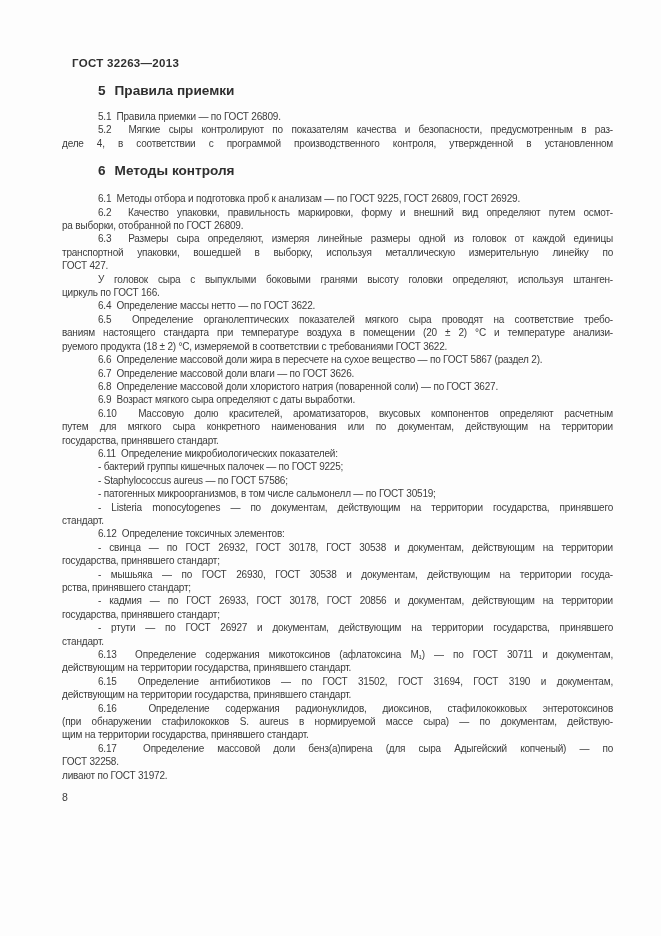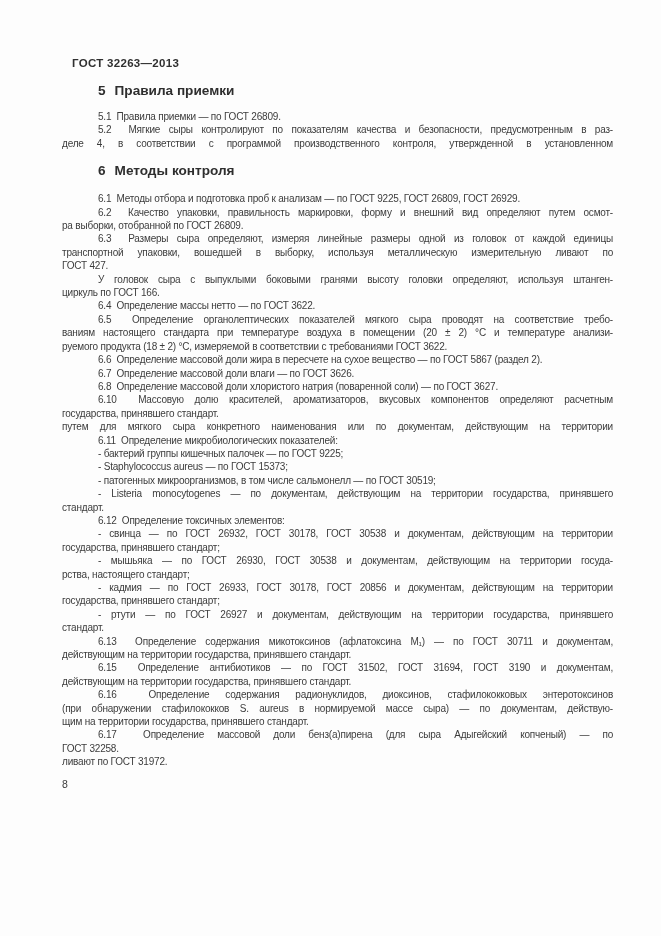--- a/index.html
+++ b/index.html
@@ -74,21 +74,21 @@
         <div class="heading"><span class="h-num">6</span><span>Методы контроля</span></div>
         <div class="para">
           <div class="line first last">6.1&nbsp; Методы отбора и подготовка проб к анализам — по ГОСТ 9225, ГОСТ 26809, ГОСТ 26929.</div>
         </div>
         <div class="para">
           <div class="line first">6.2&nbsp; Качество упаковки, правильность маркировки, форму и внешний вид определяют путем осмот-</div>
           <div class="line last">ра выборки, отобранной по ГОСТ 26809.</div>
         </div>
         <div class="para">
           <div class="line first">6.3&nbsp; Размеры сыра определяют, измеряя линейные размеры одной из головок от каждой единицы</div>
-          <div class="line">транспортной упаковки, вошедшей в выборку, используя металлическую измерительную ливают по</div>
+          <div class="line">транспортной упаковки, вошедшей в выборку, используя металлическую измерительную линейку по</div>
           <div class="line last">ГОСТ 427.</div>
         </div>
         <div class="para">
           <div class="line first">У головок сыра с выпуклыми боковыми гранями высоту головки определяют, используя штанген-</div>
           <div class="line last">циркуль по ГОСТ 166.</div>
         </div>
         <div class="para">
           <div class="line first last">6.4&nbsp; Определение массы нетто — по ГОСТ 3622.</div>
         </div>
         <div class="para">
@@ -99,50 +99,53 @@
         <div class="para">
           <div class="line first last">6.6&nbsp; Определение массовой доли жира в пересчете на сухое вещество — по ГОСТ 5867 (раздел 2).</div>
         </div>
         <div class="para">
           <div class="line first last">6.7&nbsp; Определение массовой доли влаги — по ГОСТ 3626.</div>
         </div>
         <div class="para">
           <div class="line first last">6.8&nbsp; Определение массовой доли хлористого натрия (поваренной соли) — по ГОСТ 3627.</div>
         </div>
         <div class="para">
+          <div class="line first last">6.9&nbsp; Возраст мягкого сыра определяют с даты выработки.</div>
+        </div>
+        <div class="para">
           <div class="line first">6.10&nbsp; Массовую долю красителей, ароматизаторов, вкусовых компонентов определяют расчетным</div>
+          <div class="line">путем для мягкого сыра конкретного наименования или по документам, действующим на территории</div>
           <div class="line last">государства, принявшего стандарт.</div>
-          <div class="line">путем для мягкого сыра конкретного наименования или по документам, действующим на территории</div>
         </div>
         <div class="para">
           <div class="line first last">6.11&nbsp; Определение микробиологических показателей:</div>
         </div>
         <div class="para">
           <div class="line first last">- бактерий группы кишечных палочек — по ГОСТ 9225;</div>
         </div>
         <div class="para">
-          <div class="line first last">- Staphylococcus aureus — по ГОСТ 15373;</div>
+          <div class="line first last">- Staphylococcus aureus — по ГОСТ 57586;</div>
         </div>
         <div class="para">
           <div class="line first last">- патогенных микроорганизмов, в том числе сальмонелл — по ГОСТ 30519;</div>
         </div>
         <div class="para">
           <div class="line first">- Listeria monocytogenes — по документам, действующим на территории государства, принявшего</div>
           <div class="line last">стандарт.</div>
         </div>
         <div class="para">
           <div class="line first last">6.12&nbsp; Определение токсичных элементов:</div>
         </div>
         <div class="para">
           <div class="line first">- свинца — по ГОСТ 26932, ГОСТ 30178, ГОСТ 30538 и документам, действующим на территории</div>
           <div class="line last">государства, принявшего стандарт;</div>
         </div>
         <div class="para">
           <div class="line first">- мышьяка — по ГОСТ 26930, ГОСТ 30538 и документам, действующим на территории госуда-</div>
-          <div class="line last">рства, настоящего стандарт;</div>
+          <div class="line last">рства, принявшего стандарт;</div>
         </div>
         <div class="para">
           <div class="line first">- кадмия — по ГОСТ 26933, ГОСТ 30178, ГОСТ 20856 и документам, действующим на территории</div>
           <div class="line last">государства, принявшего стандарт;</div>
         </div>
         <div class="para">
           <div class="line first">- ртути — по ГОСТ 26927 и документам, действующим на территории государства, принявшего</div>
           <div class="line last">стандарт.</div>
         </div>
         <div class="para">

